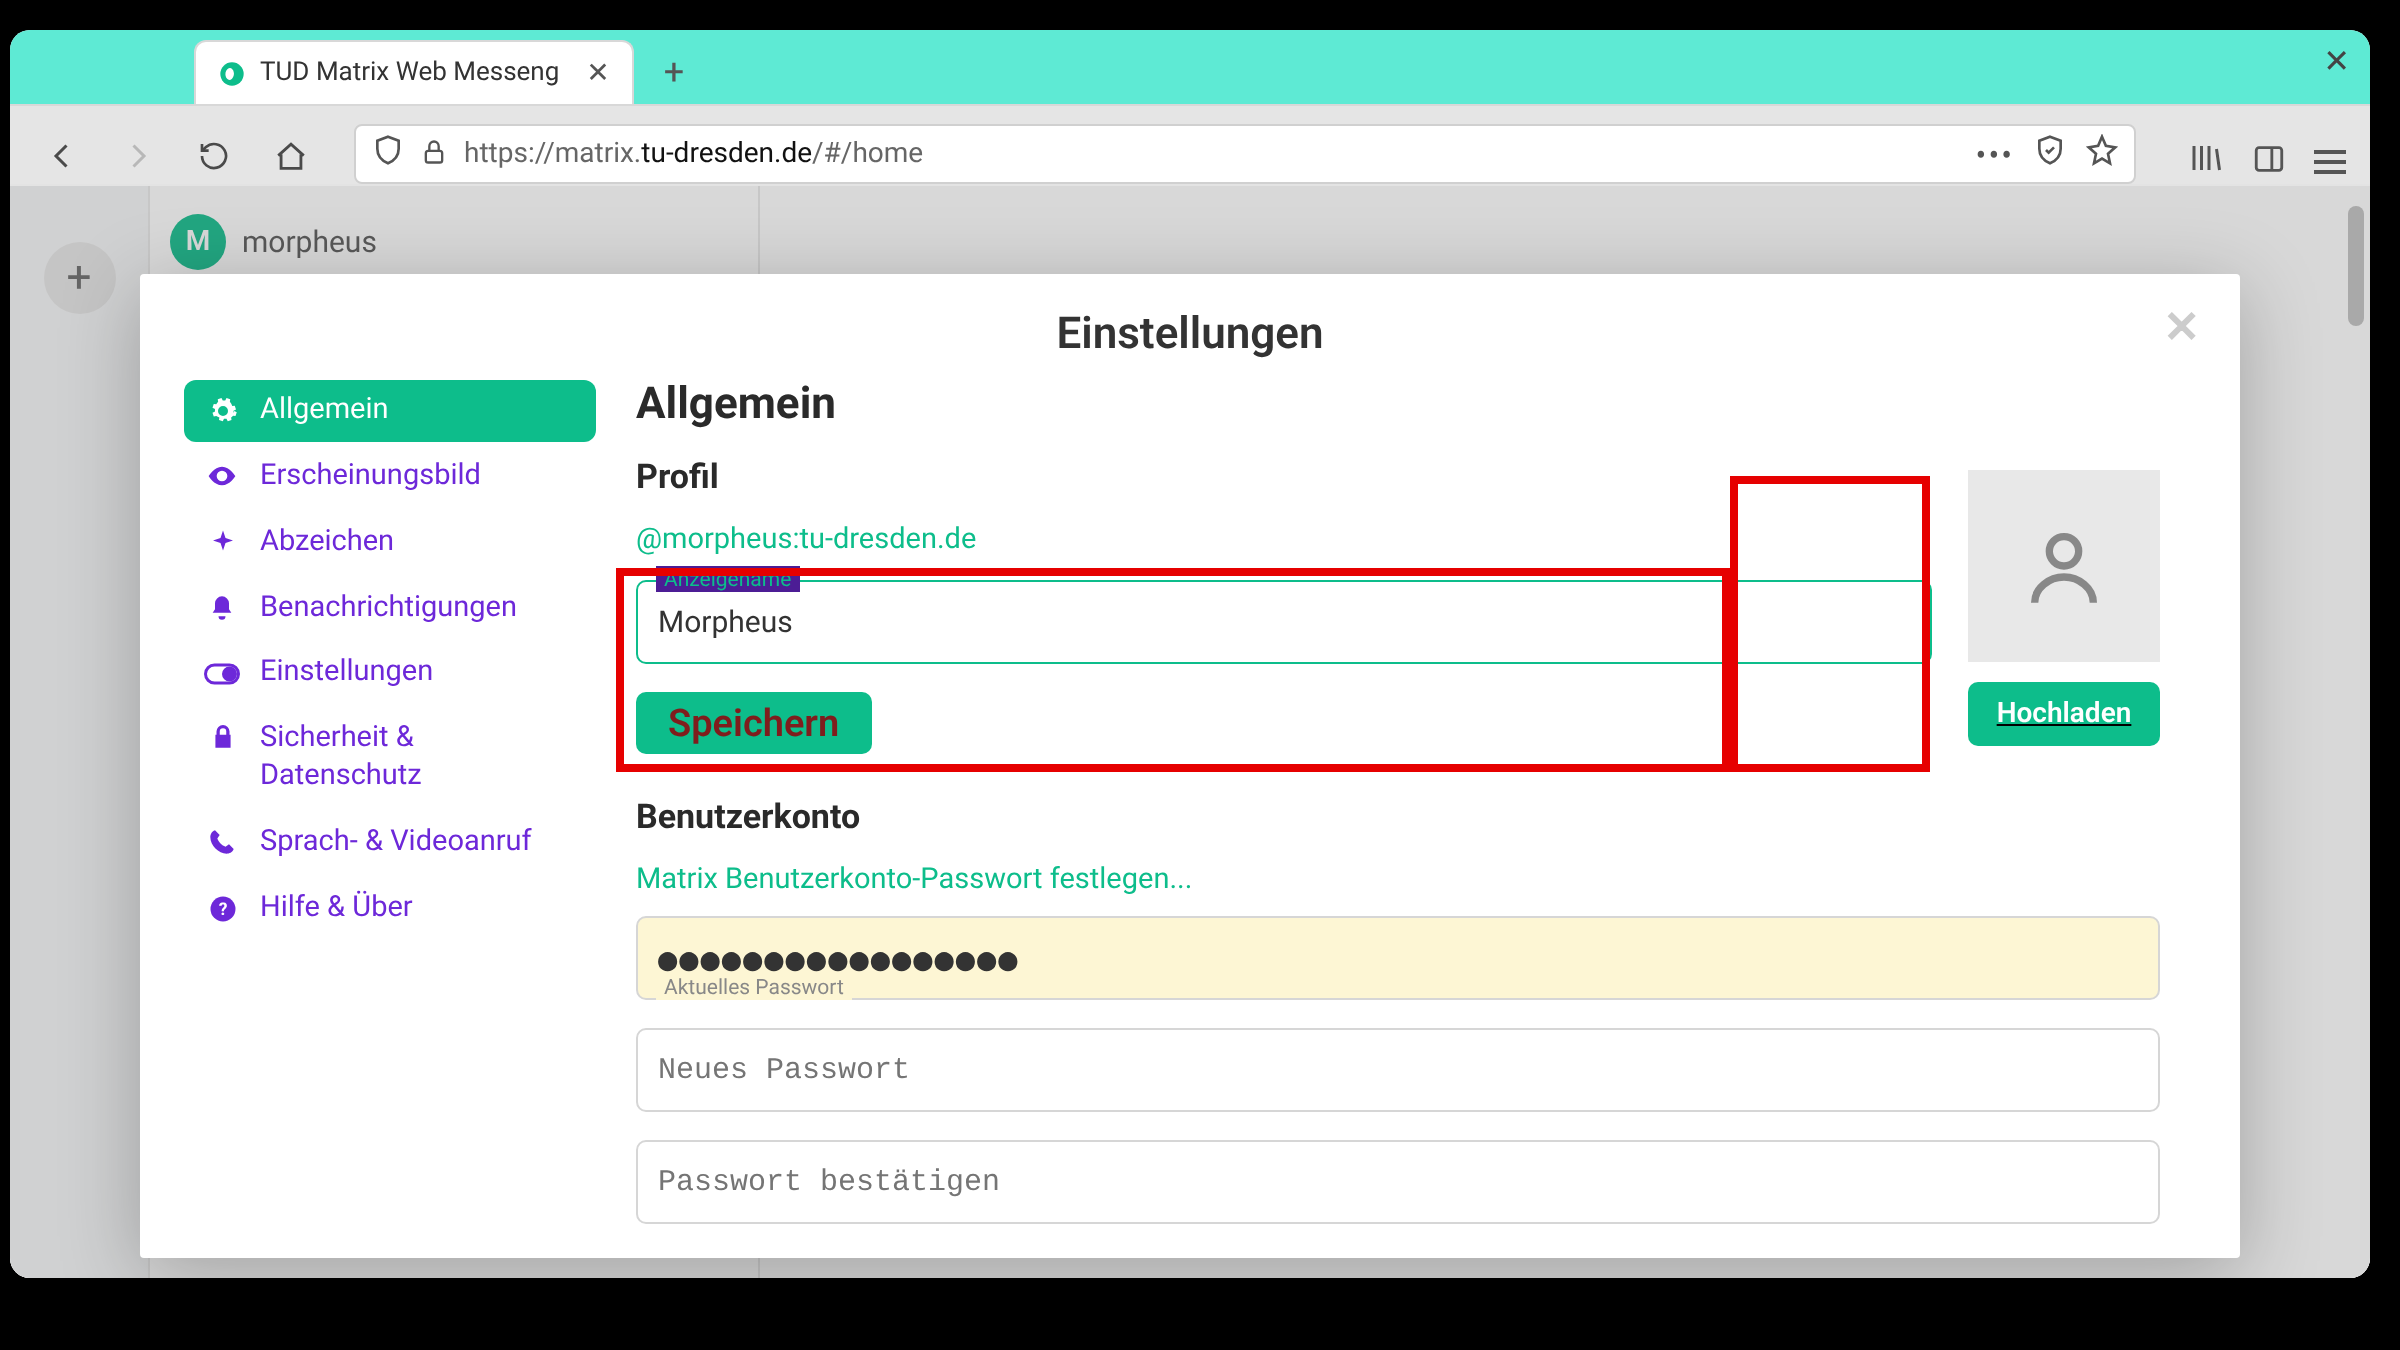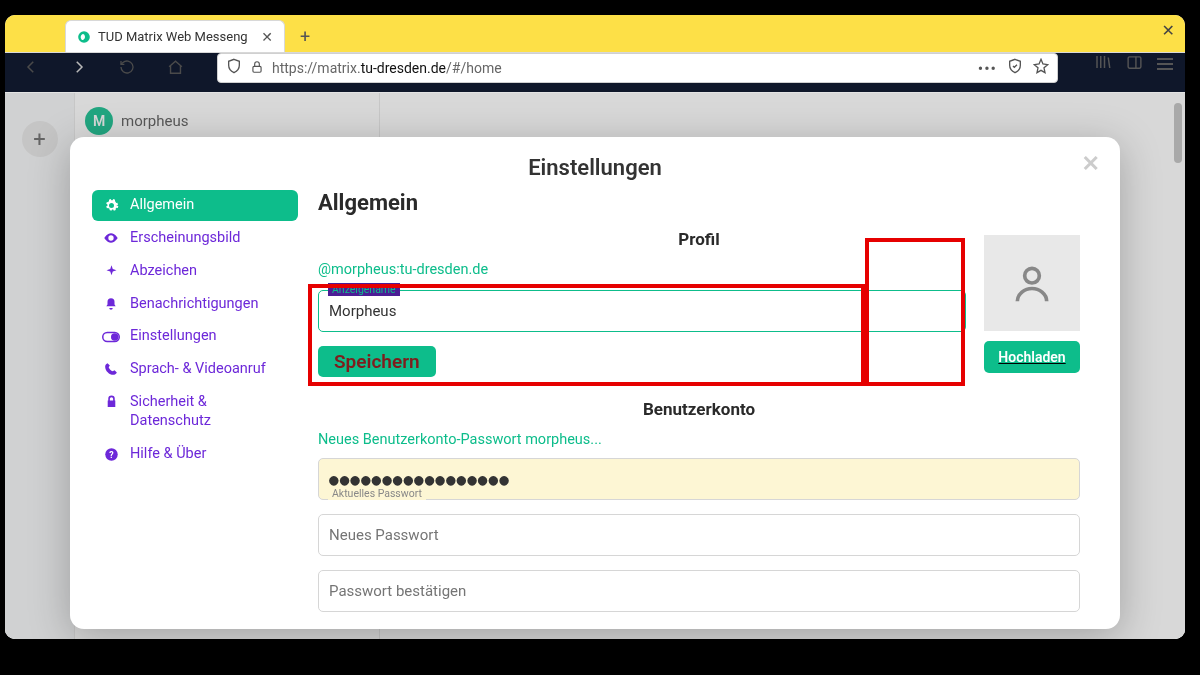--- a/index.html
+++ b/index.html
@@ -1,30 +1,30 @@
 <!DOCTYPE html>
 <html><head>
 <meta charset="utf-8">
 <style>
 * { box-sizing: border-box; margin: 0; padding: 0; font-family: -apple-system, BlinkMacSystemFont, "Segoe UI", Roboto, sans-serif; }
 body { background: #000; width: 1200px; height: 675px; overflow: hidden; }
 .window { position: absolute; left: 5px; top: 15px; width: 1180px; height: 624px; background: #f7f7f7; border-radius: 10px; box-shadow: 0 4px 20px rgba(0,0,0,0.4); overflow: hidden; }
 
 
-.tab-bar { height: 38px; background: #fde047; display: flex; align-items: flex-end; padding-left: 60px; border-bottom: 1px solid #d8d8d8; position: relative; }
+.tab-bar { height: 38px; background: #5eead4; display: flex; align-items: flex-end; padding-left: 92px; border-bottom: 1px solid #d8d8d8; position: relative; }
 .tab { display: flex; align-items: center; background: #fff; height: 32px; padding: 0 10px; border-top-left-radius: 6px; border-top-right-radius: 6px; border: 1px solid #d8d8d8; border-bottom: none; gap: 6px; font-size: 13px; color: #333; width: 220px; }
 .tab .favicon { width: 16px; height: 16px; display: flex; align-items: center; justify-content: center; }
 .tab .favicon svg { width: 14px; height: 14px; }
 .tab .title { flex: 1; white-space: nowrap; overflow: hidden; text-overflow: ellipsis; }
 .tab .close { width: 14px; height: 14px; color: #555; font-size: 14px; line-height: 14px; text-align: center; }
 .new-tab { width: 28px; height: 28px; display: flex; align-items: center; justify-content: center; font-size: 18px; color: #555; margin-left: 6px; margin-bottom: 2px; }
 .win-close { position: absolute; right: 10px; top: 6px; font-size: 16px; color: #444; }
 
 
-.toolbar { height: 40px; background: #0f172a; display: flex; align-items: flex-start; padding: 0 12px; gap: 20px; border-bottom: 1px solid #e3e3e3; }
+.toolbar { height: 40px; background: #e5e5e5; display: flex; align-items: flex-end; padding: 0 12px; gap: 10px; border-bottom: 1px solid #e3e3e3; }
 .tool-btn { width: 28px; height: 28px; display: flex; align-items: center; justify-content: center; color: #4a4a4a; border-radius: 4px; }
 .tool-btn.disabled { color: #b8b8b8; }
 .url-bar { flex: 1; height: 30px; background: #fff; border: 1px solid #d0d0d0; border-radius: 4px; display: flex; align-items: center; padding: 0 8px; gap: 8px; margin: 0 8px; }
 .url-text { flex: 1; font-size: 14px; color: #666; }
 .url-text .host { color: #111; }
 .url-icons { display: flex; align-items: center; gap: 10px; color: #555; }
 .toolbar-right { display: flex; align-items: center; gap: 14px; color: #555; margin-left: 8px; }
 .menu-lines { display:flex; flex-direction:column; gap:3px; width:16px; }
 .menu-lines span { height:2px; background:#555; }
 
@@ -34,46 +34,46 @@
 .bg-sidebar { position: absolute; left: 0; top: 0; bottom: 0; width: 70px; background: #f5f6f7; border-right: 1px solid #e8e8e8; display: flex; justify-content: center; padding-top: 28px;}
 .bg-add { width: 36px; height: 36px; border-radius: 50%; background: #e6e6e6; color: #666; display:flex; align-items:center; justify-content:center; font-size:22px;}
 .bg-roomlist { position: absolute; left: 70px; top: 0; bottom: 0; width: 305px; background: #fff; border-right: 1px solid #e8e8e8; padding: 14px 10px;}
 .bg-room { display:flex; align-items:center; gap:8px; color:#555; font-size:15px;}
 .bg-avatar { width:28px; height:28px; border-radius:50%; background:#0dbd8b; color:#fff; display:flex; align-items:center; justify-content:center; font-weight:600; font-size:14px;}
 .bg-main { position:absolute; left:375px; right:0; top:0; bottom:0; background:#fff; }
 .bg-scroll { position:absolute; right:3px; top:10px; width:8px; height:60px; background:#c0c0c0; border-radius:4px;}
 
 
 .backdrop { position: absolute; inset: 0; background: rgba(100,100,100,0.25); }
-.modal { position: absolute; left: 65px; top: 44px; width: 1050px; height: 492px; background: #fff; border-radius: 14px; box-shadow: 0 8px 40px rgba(0,0,0,0.25); display: flex; flex-direction: column; overflow:hidden;}
+.modal { position: absolute; left: 65px; top: 44px; width: 1050px; height: 492px; background: #fff; border-radius: 2px; box-shadow: 0 8px 40px rgba(0,0,0,0.25); display: flex; flex-direction: column; overflow:hidden;}
 .modal-header { text-align: center; padding: 18px 0 10px; font-size: 22px; font-weight: 600; color: #333; position: relative; }
 .modal-close { position: absolute; right: 20px; top: 14px; font-size: 22px; color: #ccc; }
 .modal-body { flex: 1; display: flex; overflow: hidden; }
 
 
 .settings-nav { width: 238px; padding: 0 10px 0 22px; }
 .nav-item { display: flex; align-items: center; gap: 10px; padding: 6px 10px; border-radius: 6px; font-size: 14.5px; color: #6d28d9; margin-bottom: 2px; cursor: pointer; line-height: 1.3; }
 .nav-item.active { background: #0dbd8b; color: #fff; }
 .nav-item .icon { width: 18px; display: flex; align-items: center; justify-content: center; flex-shrink: 0; }
 .nav-item.wrap { align-items: flex-start; }
 .nav-item.wrap .icon { margin-top: 2px; }
 
 
 .settings-content { flex: 1; padding: 0 40px 0 10px; overflow: hidden; position: relative; }
 .section-title { font-size: 22px; font-weight: 700; color: #2a2a2a; margin-bottom: 14px; }
-.sub-title { font-size: 17px; font-weight: 700; color: #2a2a2a; margin-bottom: 12px; text-align: center; }
+.sub-title { font-size: 17px; font-weight: 700; color: #2a2a2a; margin-bottom: 12px; }
 .mxid { color: #0dbd8b; font-size: 14.5px; margin-bottom: 12px; }
 .profile-row { display: flex; gap: 18px; align-items: flex-start; }
 .profile-left { flex: 1; }
 .field-wrap { position: relative; margin-bottom: 14px; }
 .field-label { position: absolute; top: -7px; left: 10px; background: #4c1d95; padding: 0 4px; font-size: 10.5px; color: #0dbd8b; }
 .field-label.muted { color: #888; margin-top: 36px; }
 .field-label.yellow-bg { background: #fdf6d4; }
 .text-input { width: 100%; height: 42px; border: 1.5px solid #0dbd8b; border-radius: 5px; padding: 0 10px; font-size: 15px; color: #333; outline: none; }
-.text-input.plain { border: 1px solid #d6d6d6; }
+.text-input.plain { border: 1px solid #d6d6d6; font-family: Liberation Mono, monospace; }
 .text-input.yellow { background: #fdf6d4; border: 1px solid #d6d6d6; }
 .btn { display: inline-block; background: #0dbd8b; color: #7f1d1d; border: none; border-radius: 5px; padding: 4px 16px; font-size: 19px; font-weight: 600; cursor: pointer; }
 .avatar-col { width: 96px; display: flex; flex-direction: column; gap: 10px; align-items: stretch; margin-top: -26px; text-decoration: underline;}
 .avatar-box { width: 96px; height: 96px; background: #e8e8e8; display: flex; align-items: center; justify-content: center; }
 .avatar-box svg { color: #888; }
 .upload-btn { background: #0dbd8b; color: #fff; border: none; border-radius: 5px; height: 32px; font-size: 14px; font-weight: 600; }
 .link-text { color: #0dbd8b; font-size: 14.5px; margin: 8px 0 10px; }
 
 
 .hl { position: absolute; border: 4px solid #e60000; pointer-events: none; }
@@ -234,33 +234,33 @@
             <span class="icon">
                 <svg width="18" height="12" viewBox="0 0 24 14" fill="none" stroke="currentColor" stroke-width="2">
                   <rect x="1" y="1" width="22" height="12" rx="6"></rect>
                   <circle cx="17" cy="7" r="4" fill="currentColor"></circle>
                 </svg>
               </span>
             <span>Einstellungen</span>
           </div>
           <div class="nav-item wrap">
             <span class="icon">
+                <svg width="13" height="13" viewBox="0 0 24 24" fill="currentColor">
+                  <path d="M6 10V7a6 6 0 0 1 12 0v3h1v12H5V10h1zm3 0h6V7a3 3 0 0 0-6 0v3z"></path>
+                </svg>
+              </span>
+            <span>Sicherheit &amp; Datenschutz</span>
+          </div>
+          <div class="nav-item wrap">
+            <span class="icon">
                 <svg width="14" height="14" viewBox="0 0 24 24" fill="currentColor">
                   <path d="M6 2l4 4-2 3c1 3 4 6 7 7l3-2 4 4c-1 3-4 4-6 4C9 22 2 15 2 8c0-2 1-5 4-6z"></path>
                 </svg>
               </span>
             <span>Sprach- &amp; Videoanruf</span>
-          </div>
-          <div class="nav-item wrap">
-            <span class="icon">
-                <svg width="13" height="13" viewBox="0 0 24 24" fill="currentColor">
-                  <path d="M6 10V7a6 6 0 0 1 12 0v3h1v12H5V10h1zm3 0h6V7a3 3 0 0 0-6 0v3z"></path>
-                </svg>
-              </span>
-            <span>Sicherheit &amp; Datenschutz</span>
           </div>
           <div class="nav-item">
             <span class="icon">
                 <svg width="15" height="15" viewBox="0 0 24 24" fill="currentColor">
                   <circle cx="12" cy="12" r="10"></circle>
                   <text x="12" y="17" text-anchor="middle" font-size="14" fill="#fff" font-weight="bold">?</text>
                 </svg>
               </span>
             <span>Hilfe &amp; Über</span>
           </div>
@@ -285,21 +285,21 @@
                     <circle cx="12" cy="8" r="4"></circle>
                     <path d="M4 22c0-4 4-7 8-7s8 3 8 7"></path>
                   </svg>
               </div>
               <button class="upload-btn">Hochladen</button>
             </div>
           </div>
 
           <div style="height:22px"></div>
           <div class="sub-title">Benutzerkonto</div>
-          <div class="link-text">Neues Benutzerkonto-Passwort morpheus...</div>
+          <div class="link-text">Matrix Benutzerkonto-Passwort festlegen...</div>
 
           <div class="field-wrap">
             <div class="field-label muted yellow-bg">Aktuelles Passwort</div>
             <div class="text-input yellow dots" style="display:flex;align-items:center;">●●●●●●●●●●●●●●●●●</div>
           </div>
           <div class="field-wrap">
             <input class="text-input plain" placeholder="Neues Passwort" style="">
           </div>
           <div class="field-wrap">
             <input class="text-input plain" placeholder="Passwort bestätigen" style="">

